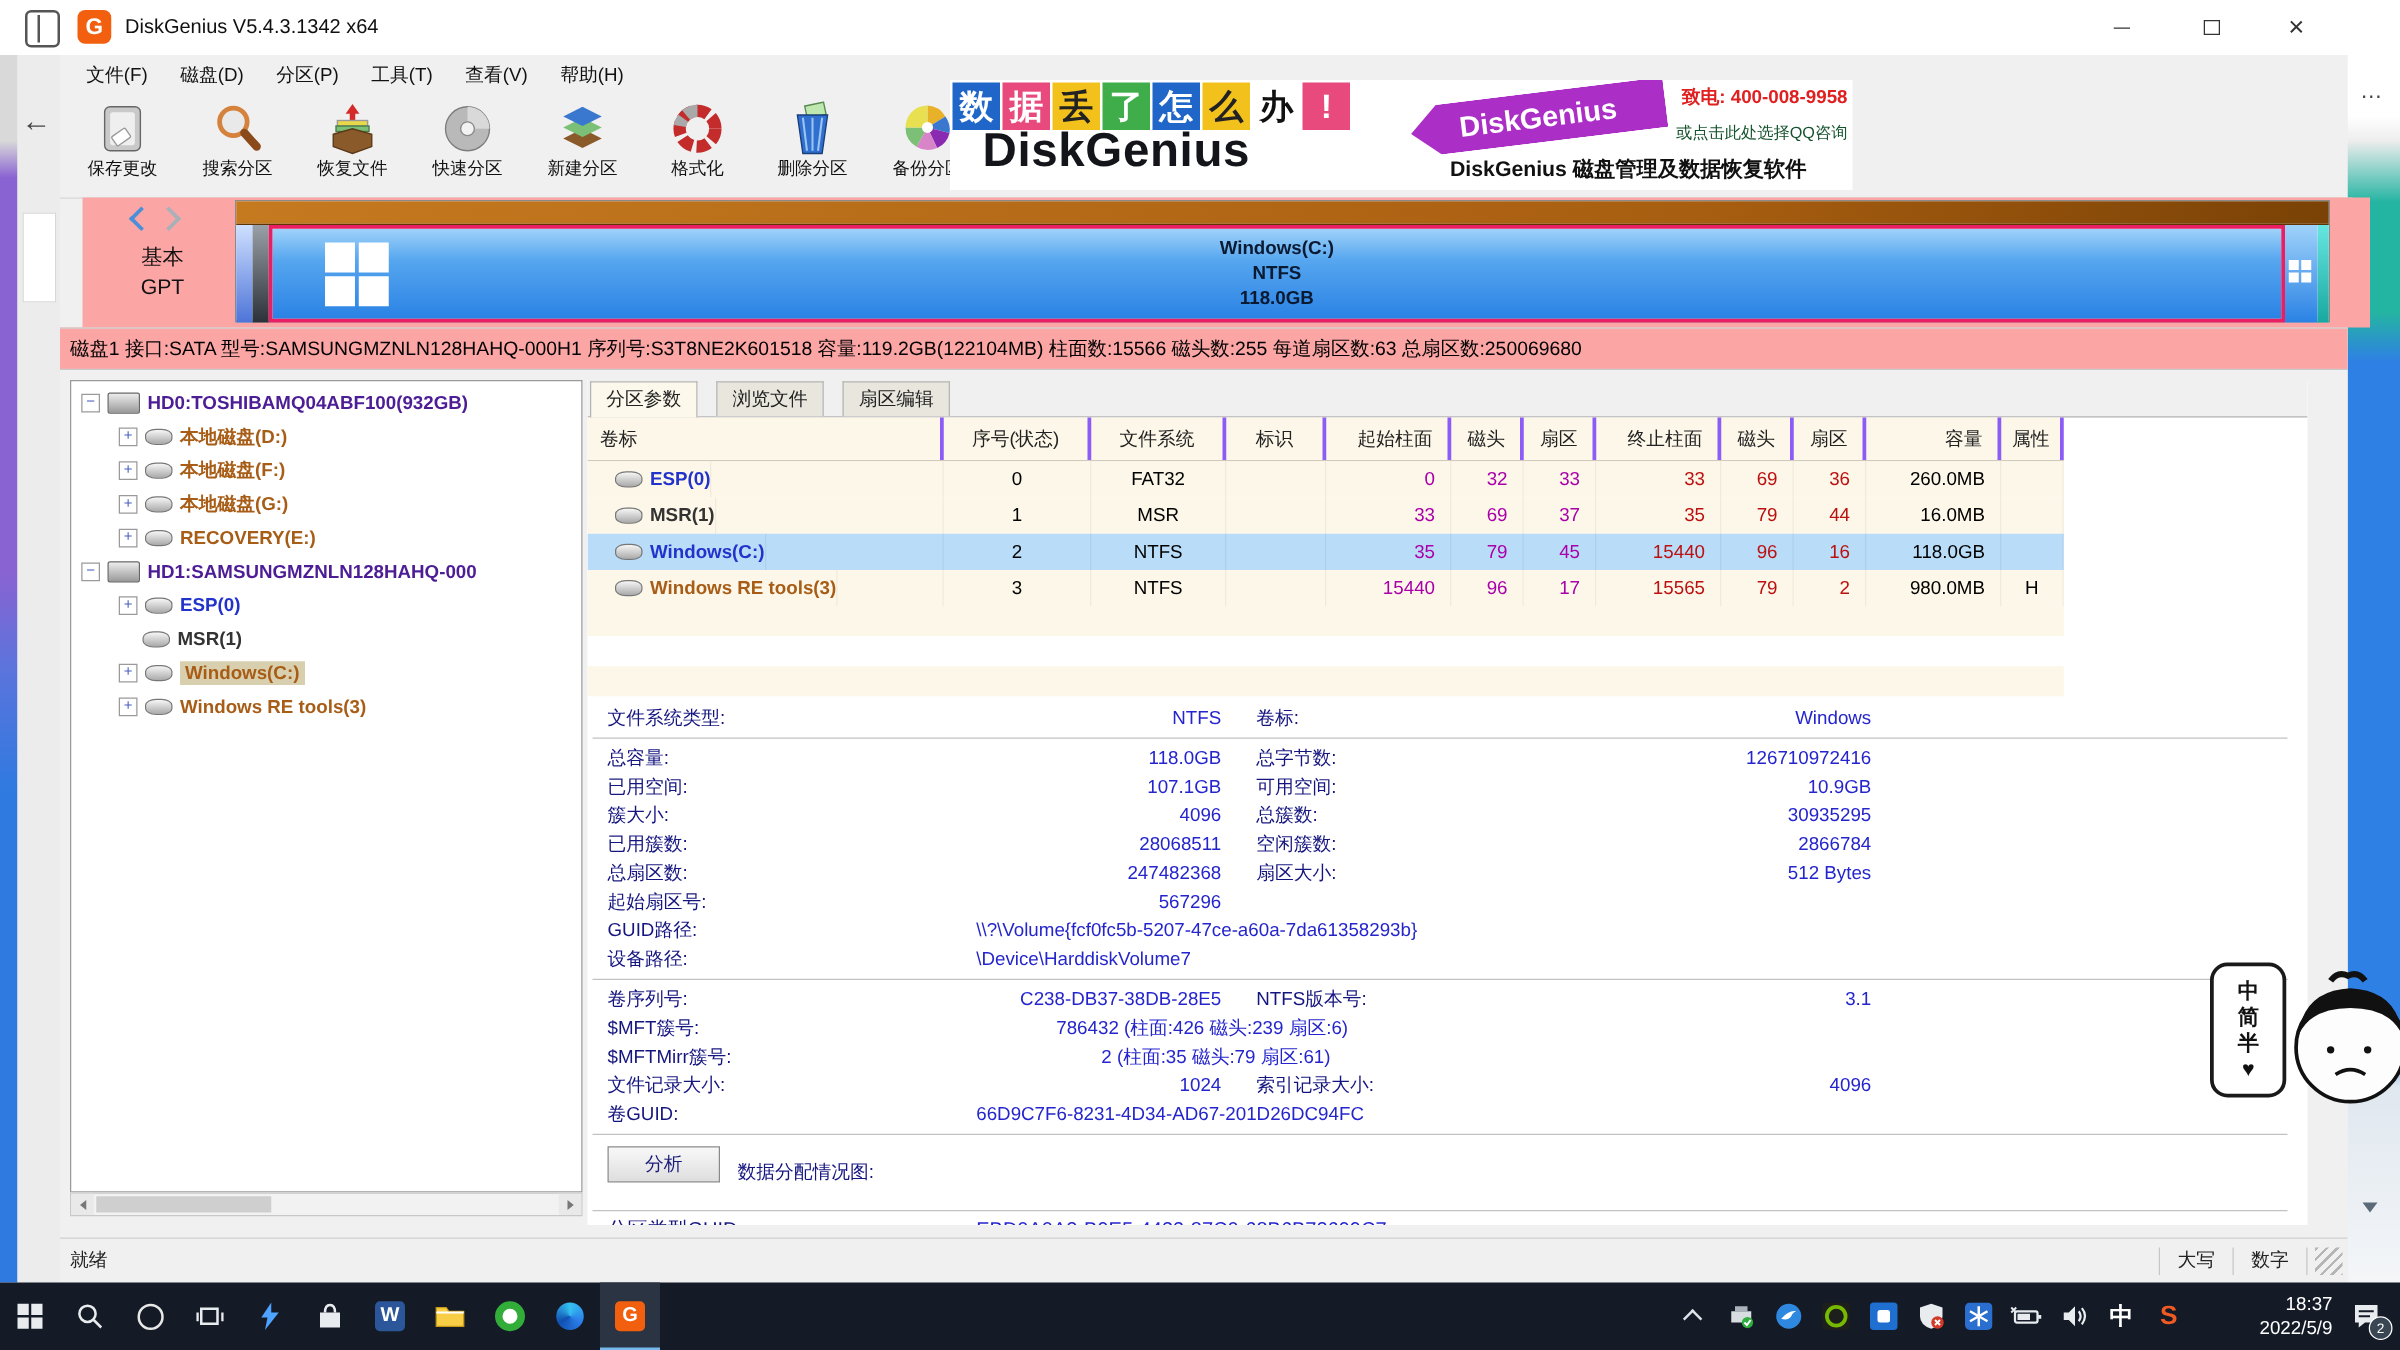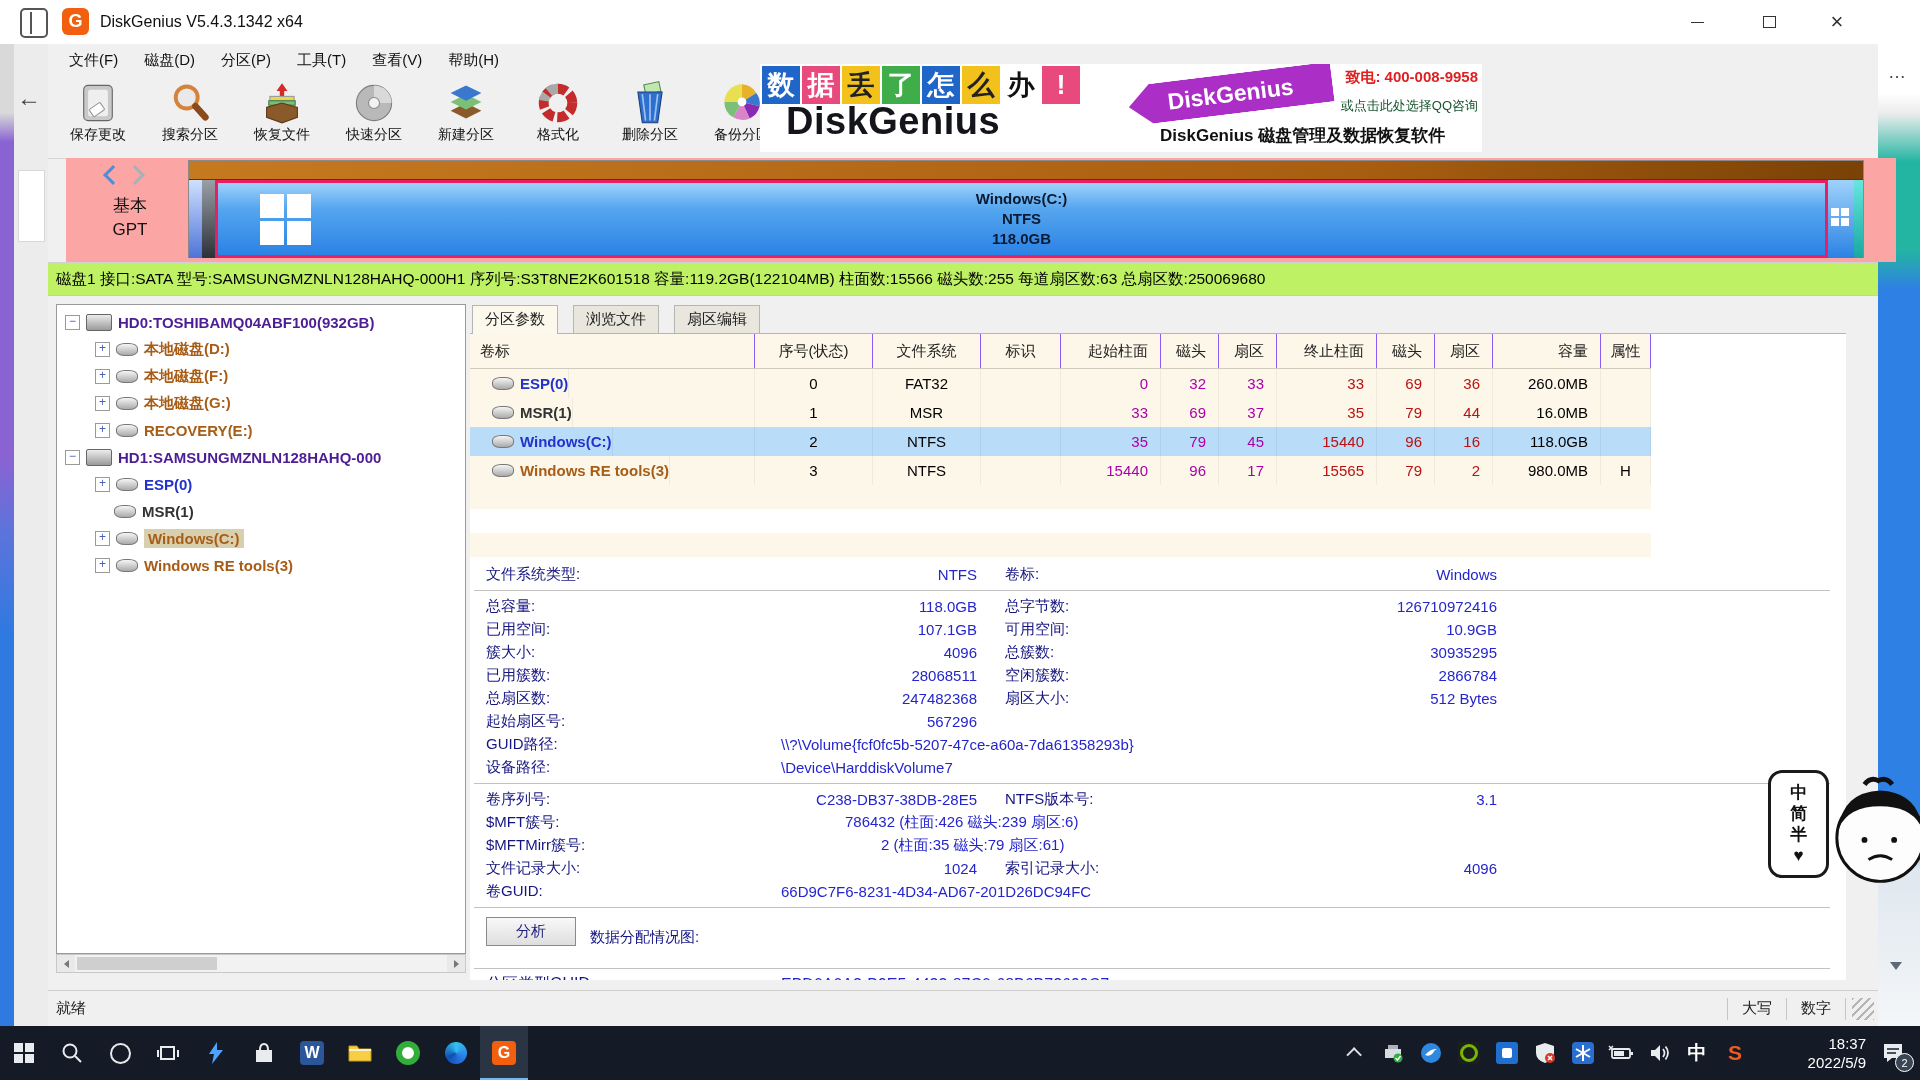--- a/index.html
+++ b/index.html
@@ -64,21 +64,21 @@
   .sl-msr{width:13px;background:linear-gradient(180deg,#9aa0a8,#2c3038);}
   .p-main{flex:1;border:3px solid #e91e63;background:linear-gradient(180deg,#9fd2fa 0%,#56a6ef 35%,#2a82e4 100%);
     position:relative;display:flex;align-items:center;justify-content:center;}
   .winflag{display:grid;grid-template-columns:24px 24px;grid-template-rows:24px 24px;gap:3px;position:absolute;left:42px;top:11px;}
   .winflag b{background:#fff;display:block;}
   .p-text{text-align:center;font-size:15px;font-weight:bold;color:#0a1a33;line-height:20px;}
   .p-re{width:26px;background:linear-gradient(180deg,#9fd2fa,#2a82e4);position:relative;}
   .winflag.sm{grid-template-columns:8px 8px;grid-template-rows:8px 8px;gap:2px;left:3px;top:28px;}
   .sl-end{width:9px;background:linear-gradient(180deg,#67e6e0,#18a8a0);}
   
-  .diskinfo{position:absolute;left:0;top:218px;width:100%;height:34px;background:#bef264;border-top:1px solid #d0d0d0;border-bottom:1px solid #c9c9c9;
+  .diskinfo{position:absolute;left:0;top:218px;width:100%;height:34px;background:#fca5a5;border-top:1px solid #d0d0d0;border-bottom:1px solid #c9c9c9;
     display:flex;align-items:center;font-size:15.5px;color:#000;padding-left:8px;box-sizing:border-box;}
   
   .main{position:absolute;left:0;top:252px;width:100%;height:694px;background:#f0f0f0;}
   .tree{position:absolute;left:8px;top:8px;width:410px;height:650px;background:#fff;border:1px solid #9a9a9a;overflow:hidden;padding-top:4px;box-sizing:border-box;}
   .ti{height:27px;display:flex;align-items:center;font-size:15px;font-weight:bold;white-space:nowrap;}
   .ti.disk{padding-left:8px;} .ti.part{padding-left:38px;}
   .ebox{width:13px;height:13px;border:1px solid #9a9a9a;background:#fff;color:#4a5fc0;font-size:12px;line-height:11px;text-align:center;margin-right:6px;font-weight:normal;flex:none;}
   .espace{width:19px;flex:none;}
   .hdd-ico{width:24px;height:15px;background:linear-gradient(#ececec,#9a9a9a);border:1px solid #666;border-radius:2px;margin-right:6px;flex:none;}
   .part-ico{width:20px;height:11px;background:linear-gradient(#f6f6f6,#aaa);border:1px solid #777;border-radius:40%;margin-right:6px;flex:none;}
@@ -91,21 +91,21 @@
   .tri-r{width:0;height:0;border-top:4px solid transparent;border-bottom:4px solid transparent;border-left:5px solid #777;}
   .sb-thumb{width:140px;height:13px;background:#cfcfcf;margin-left:2px;}
   
   .panel{position:absolute;left:422px;top:8px;width:1376px;height:676px;background:#fff;overflow:hidden;}
   .tabs{height:30px;background:#f0f0f0;display:flex;align-items:flex-end;border-bottom:1px solid #b5b5b5;padding-left:2px;box-sizing:border-box;}
   .tab{padding:4px 12px;font-size:15px;color:#222;background:#e9e6dd;border:1px solid #b5b5b5;border-bottom:none;margin-right:15px;}
   .tab.active{background:#fcf8ec;font-weight:normal;position:relative;top:1px;padding-bottom:5px;}
   .table-wrap{--cols:285px 118px 108px 80px 100px 58px 58px 100px 58px 58px 108px 50px;width:1181px;}
   .thead{display:grid;grid-template-columns:var(--cols);height:34px;background:#fcf7e8;border-bottom:1px solid #cfcabb;
     font-size:15px;color:#222;align-items:center;}
-  .thead span{border-right:1px solid #8b5cf6;height:100%;display:flex;align-items:center;box-sizing:border-box;}
+  .thead span{border-right:3px solid #8b5cf6;height:100%;display:flex;align-items:center;box-sizing:border-box;}
   .trow{display:grid;grid-template-columns:var(--cols);height:29px;background:#fcf7e8;font-size:15px;align-items:center;}
   .trow span{height:100%;display:flex;align-items:center;border-right:1px solid rgba(0,0,0,0.05);box-sizing:border-box;}
   .trow.sel{background:#b9dcf8;}
   .h-l{padding-left:10px;} .h-c{justify-content:center;} .h-r{justify-content:flex-end;padding-right:12px;}
   .cell-label{padding-left:22px;font-weight:bold;}
   .num-start{color:#aa00aa;} .num-end{color:#bb1111;}
   .band{width:1181px;height:24px;} .band.cream{background:#fcf7e8;} .band.white{background:#fff;}
   
   .details{padding-top:6px;font-size:15px;}
   .drow{display:grid;grid-template-columns:235px 256px 250px 270px;height:23px;align-items:center;padding-left:16px;}

